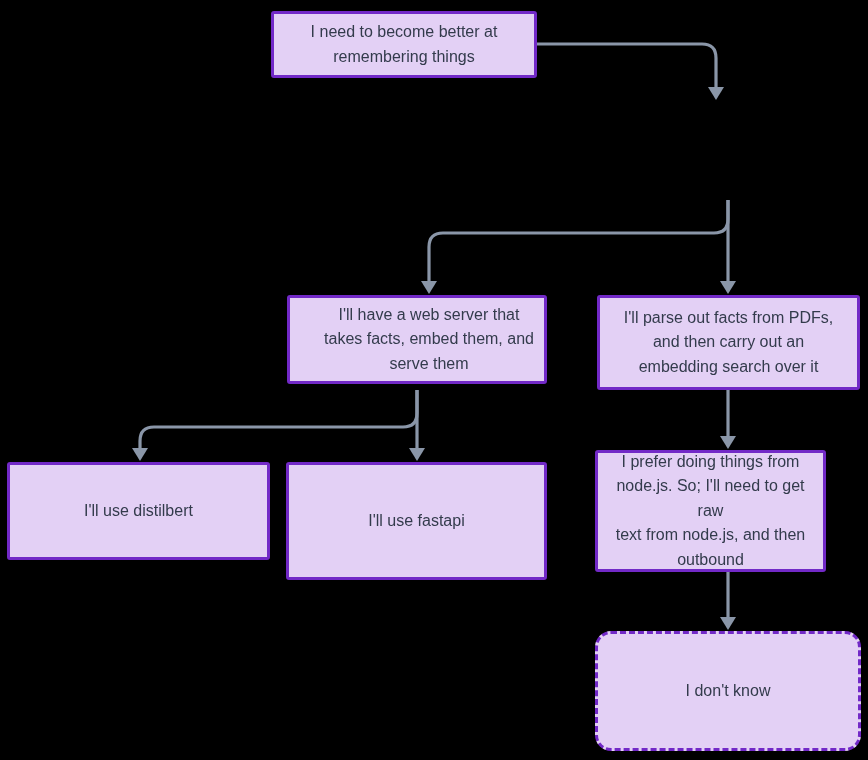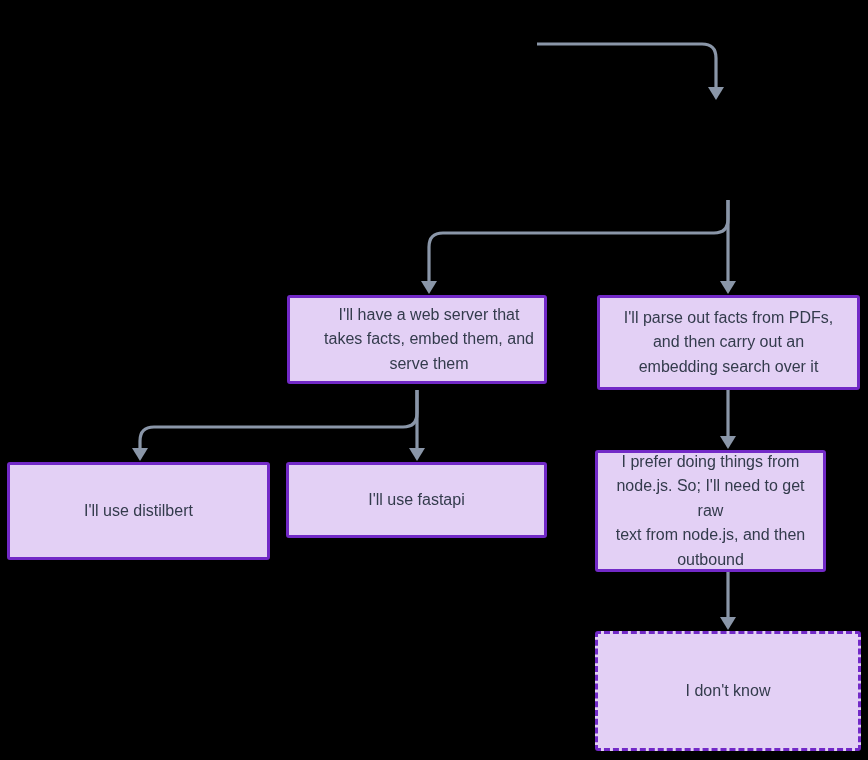--- a/index.html
+++ b/index.html
@@ -84,46 +84,50 @@
     <g class="edge">
       <path d="M728,390 L728,436"></path>
       <polygon points="728,449 720,436 736,436"></polygon>
     </g>
     <g class="edge">
       <path d="M728,572 L728,617"></path>
       <polygon points="728,630 720,617 736,617"></polygon>
     </g>
   </svg>
 
+  <div class="node" style="left:271px; top:11px; width:266px; height:67px;">
+    <span class="node-label">I need to become better at
+remembering things</span>
+  </div>
 
 
   <div class="node" style="left:287px; top:295px; width:260px; height:89px;padding-left:24px;">
     <span class="node-label">I'll have a web server that
 takes facts, embed them, and
 serve them</span>
   </div>
 
   <div class="node" style="left:597px; top:295px; width:263px; height:95px;">
     <span class="node-label">I'll parse out facts from PDFs,
 and then carry out an
 embedding search over it</span>
   </div>
 
   <div class="node" style="left:7px; top:462px; width:263px; height:98px;">
     <span class="node-label">I'll use distilbert</span>
   </div>
 
-  <div class="node" style="left:286px; top:462px; width:261px; height:76px;">
+  <div class="node" style="left:286px; top:462px; width:261px; height:118px;">
     <span class="node-label">I'll use fastapi</span>
   </div>
 
   <div class="node" style="left:595px; top:450px; width:231px; height:122px;">
     <span class="node-label">I prefer doing things from
 node.js. So; I'll need to get raw
 text from node.js, and then
 outbound</span>
   </div>
 
-  <div class="node dashed" style="left:595px; top:631px; width:266px; height:120px;">
+  <div class="node dashed" style="left:595px; top:631px; width:266px; height:120px;border-radius:16px;">
     <span class="node-label">I don't know</span>
   </div>
 
 </div>
 
 </body></html>

